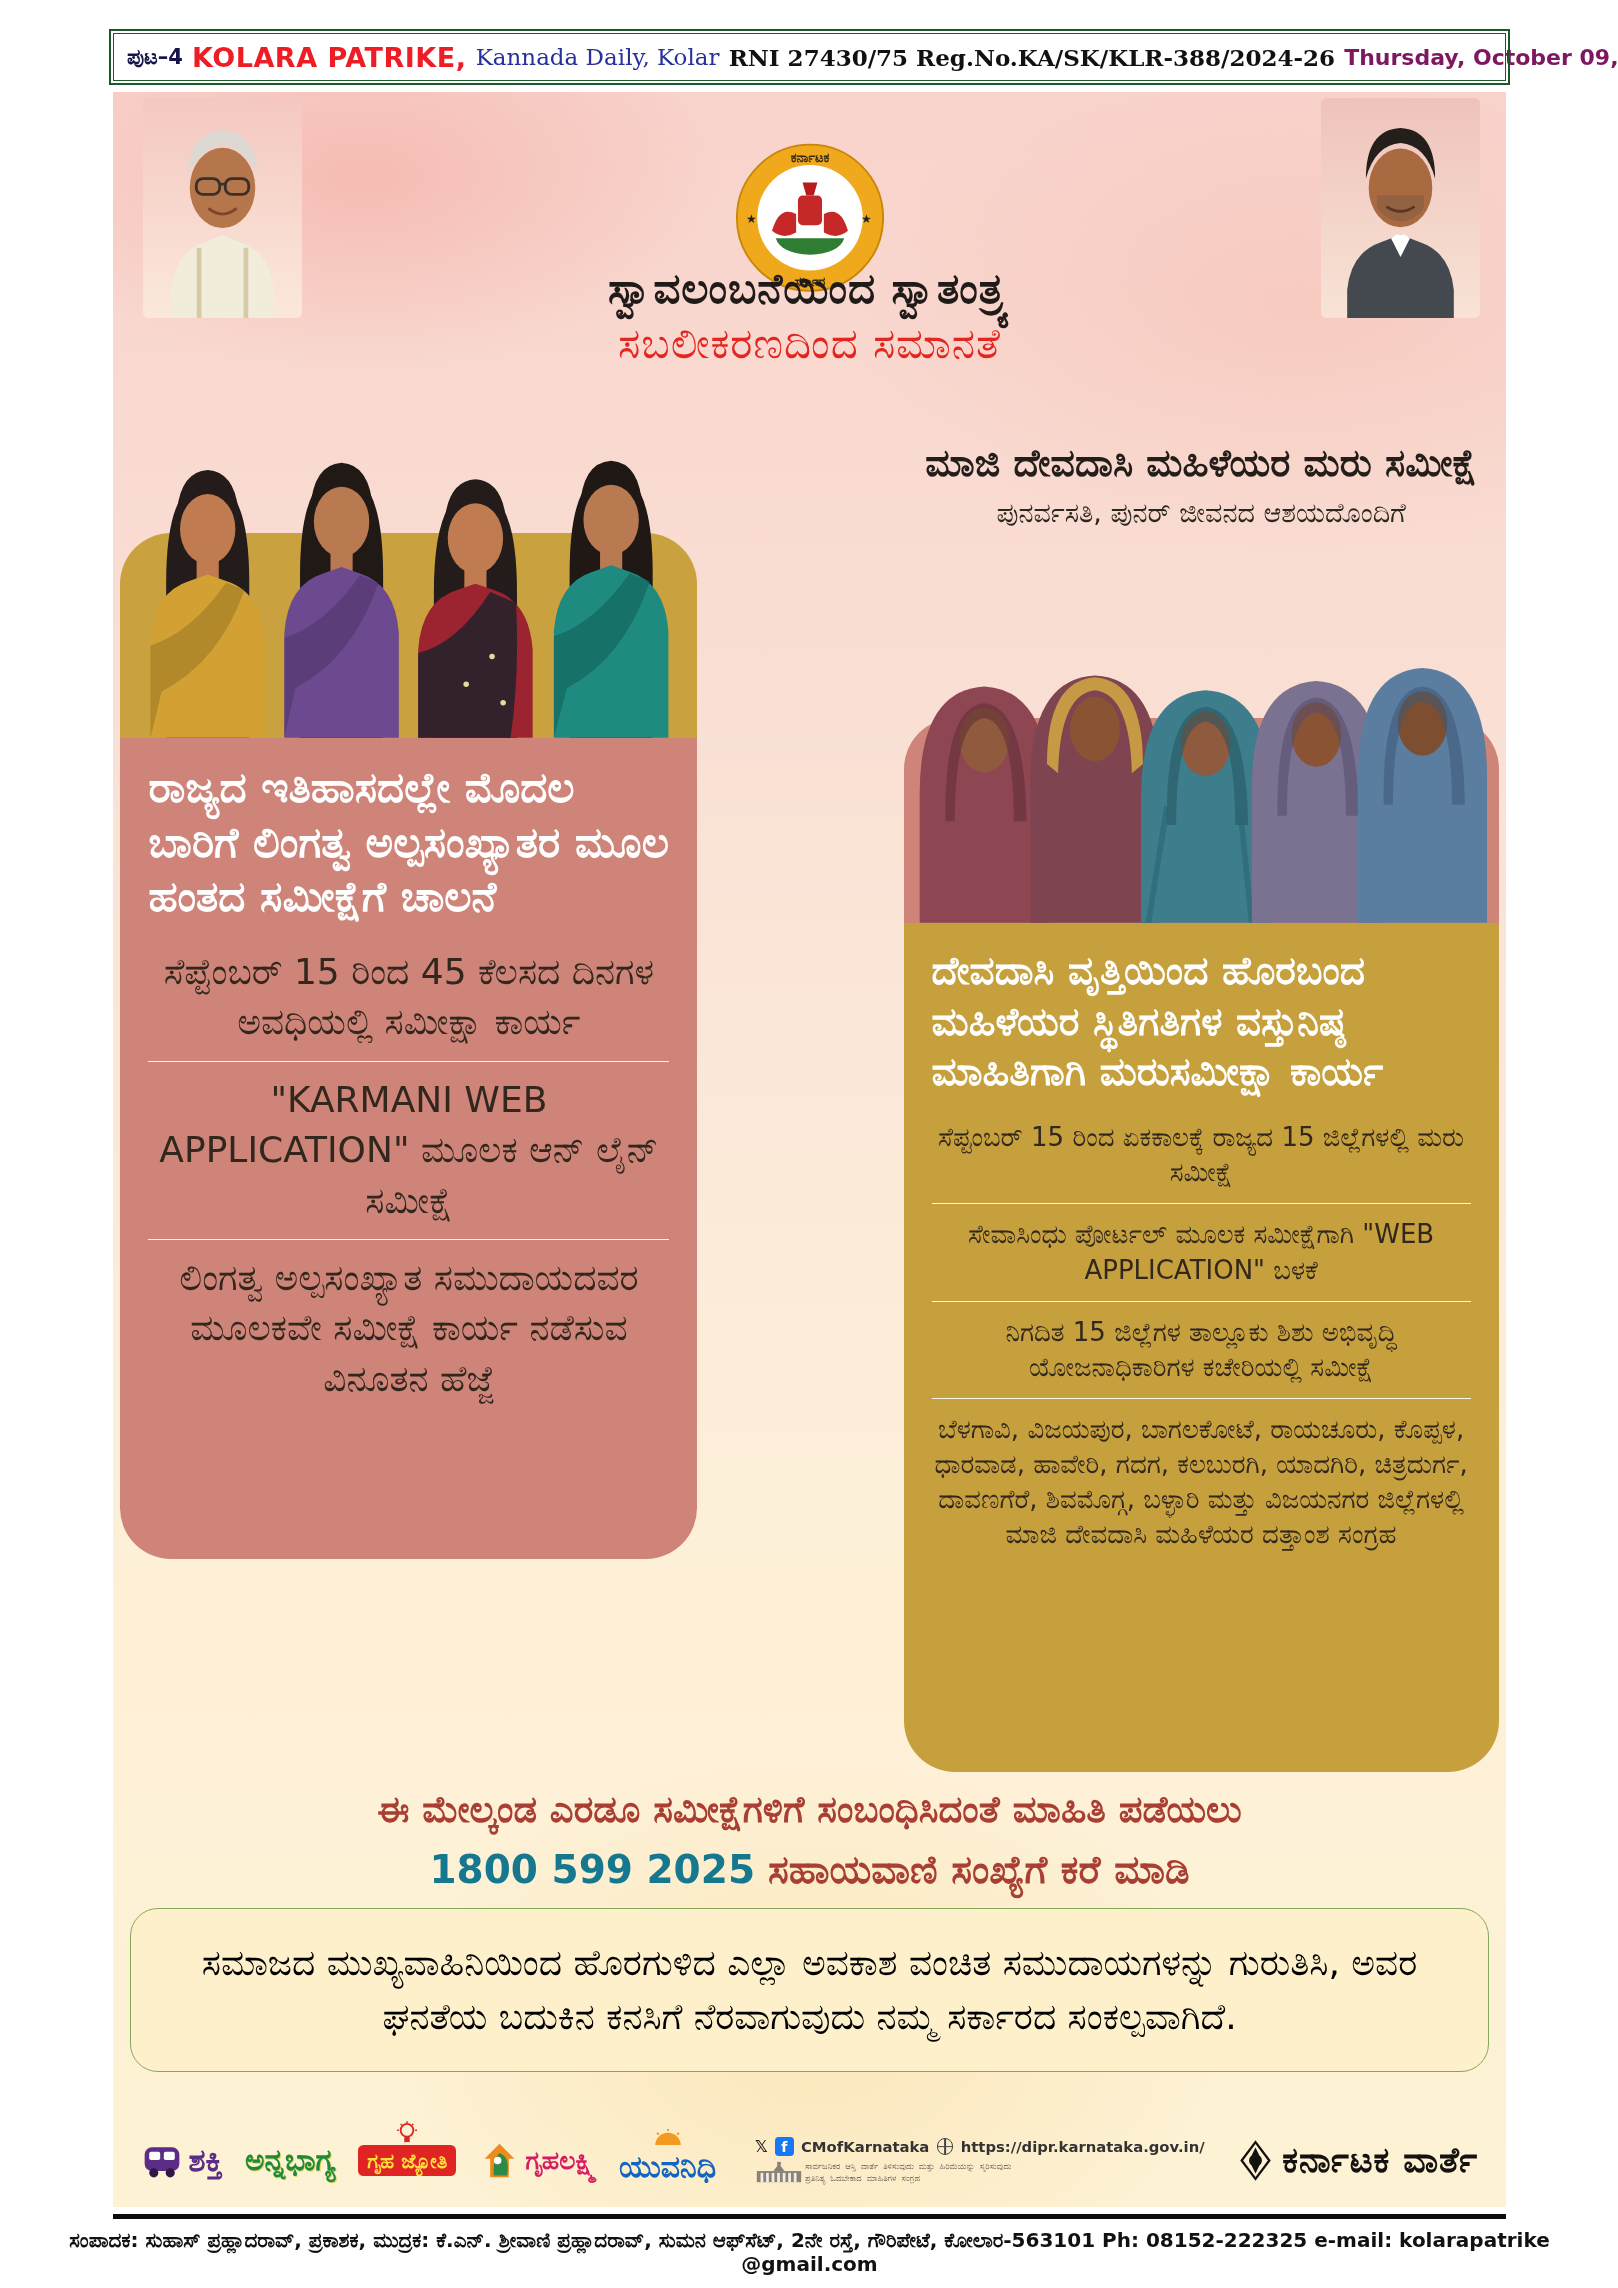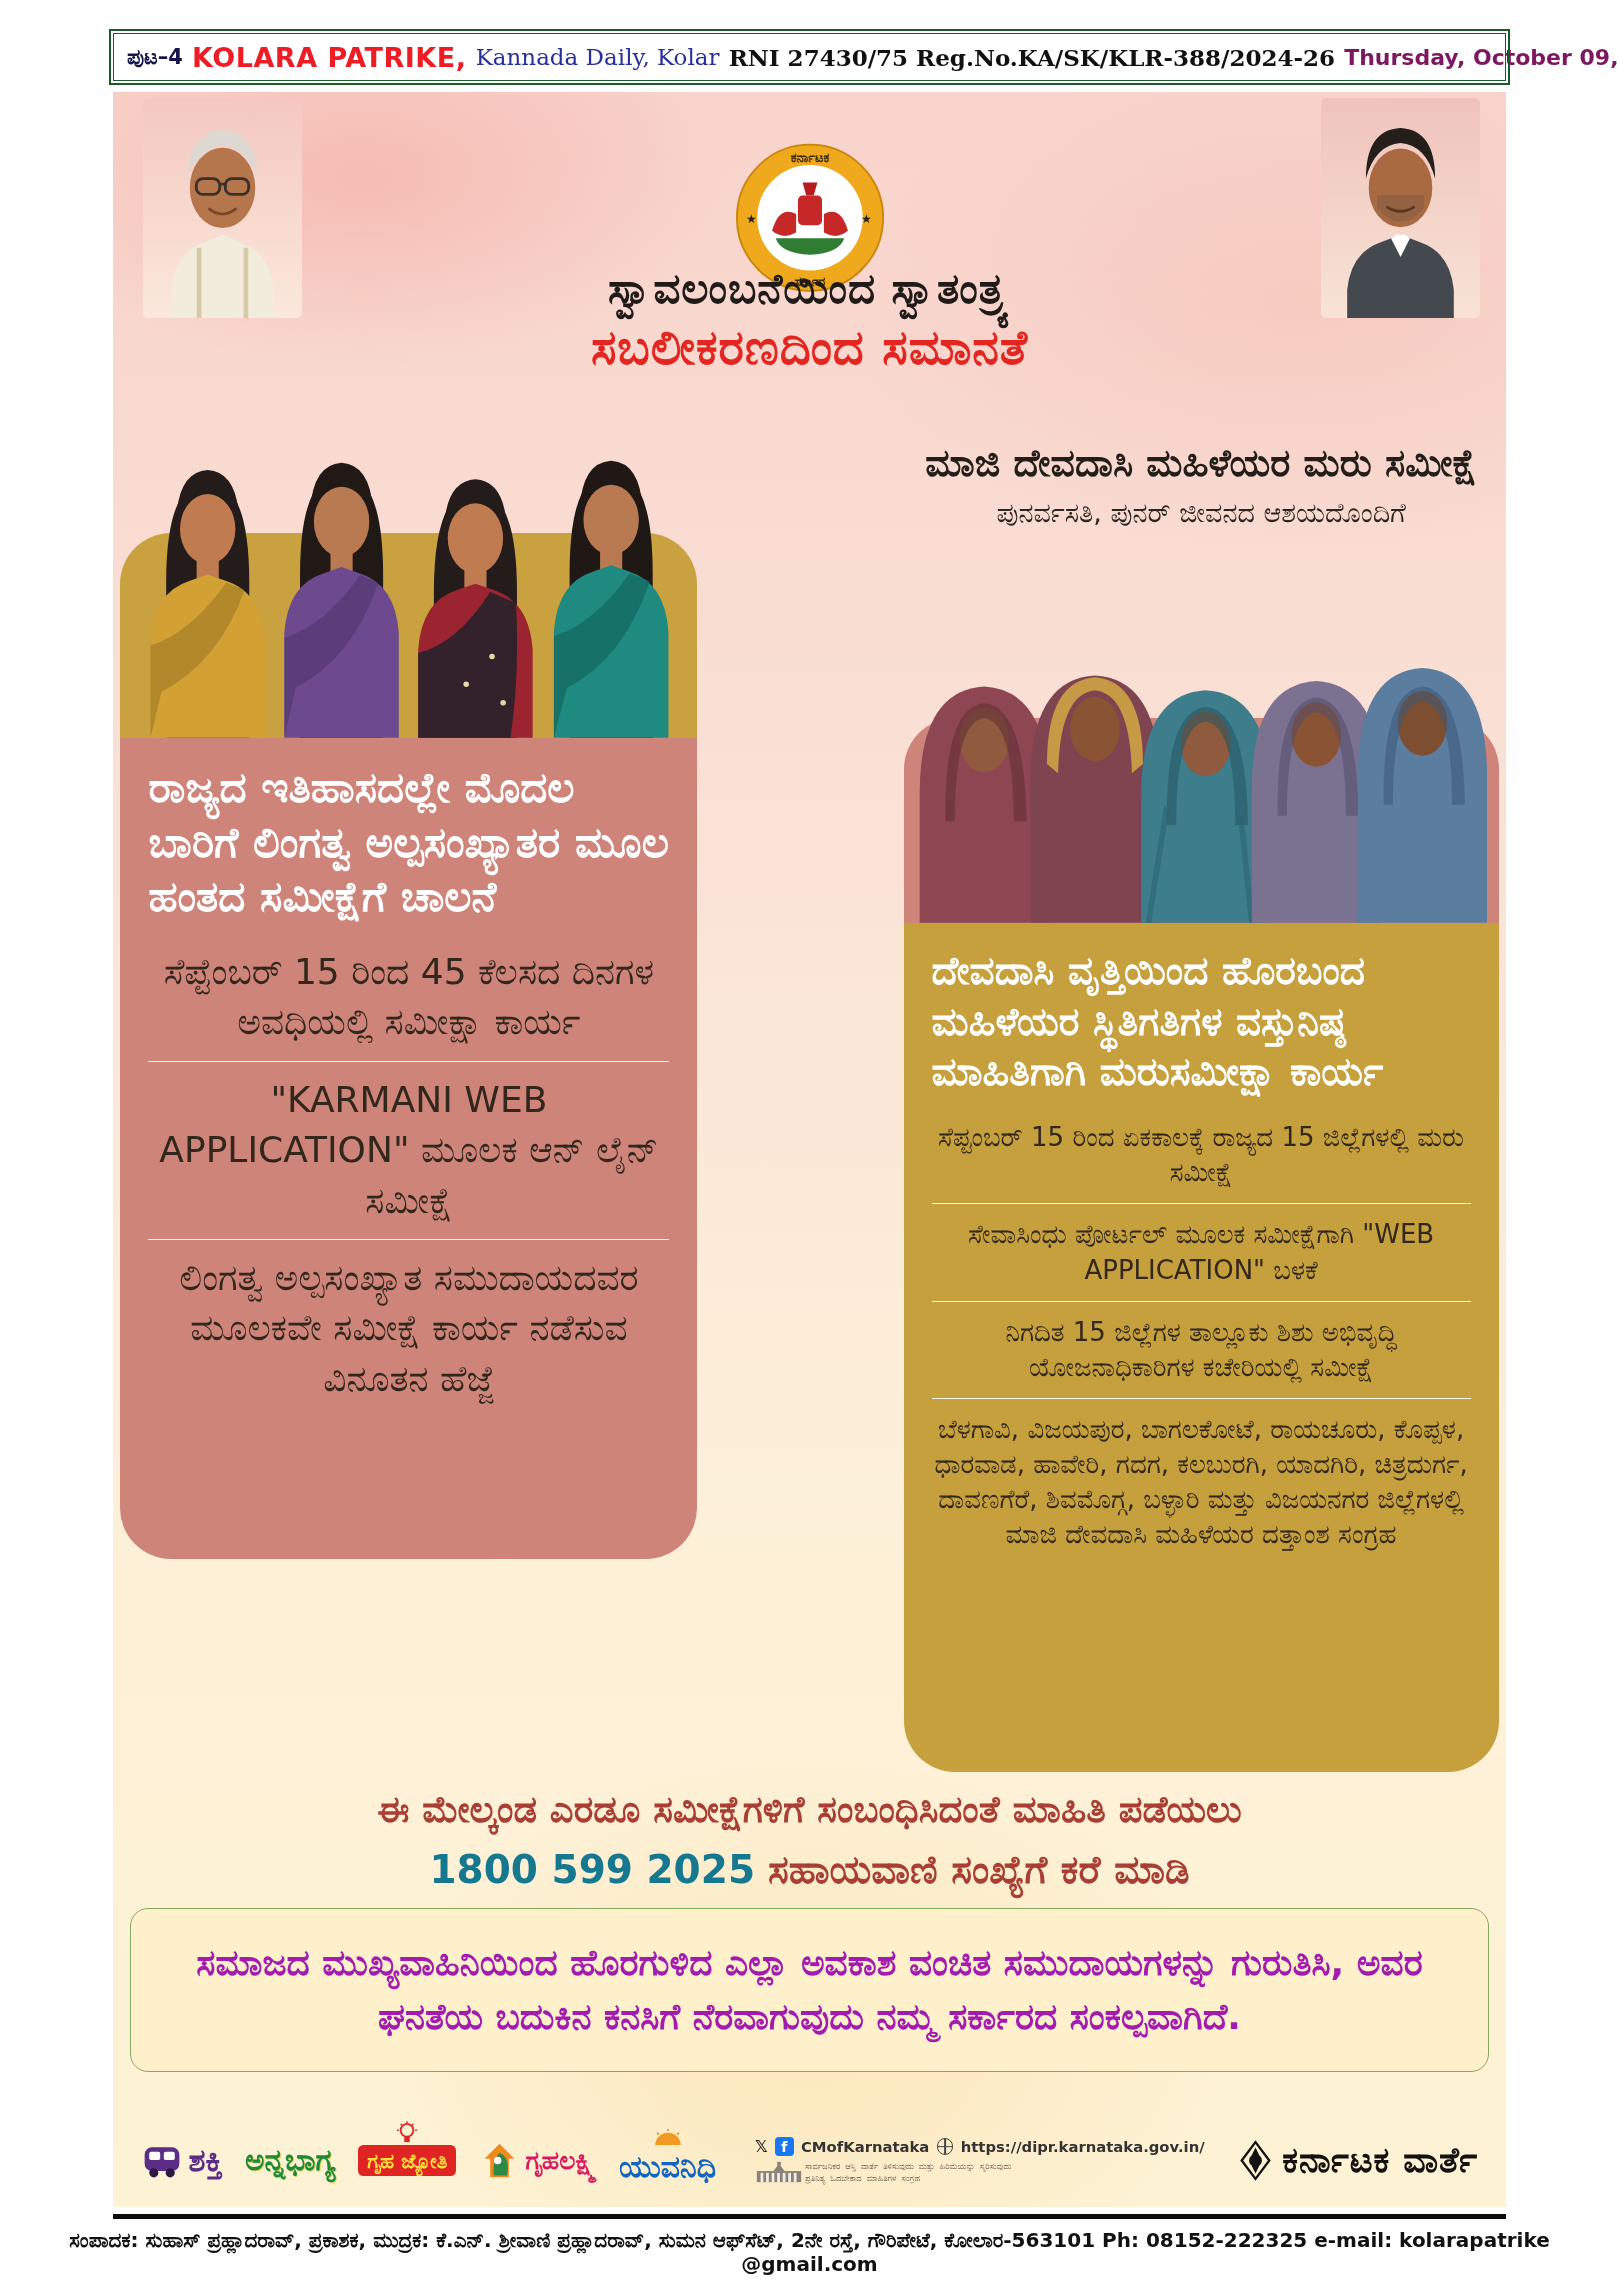--- a/index.html
+++ b/index.html
@@ -29,21 +29,21 @@
   .portrait { position:absolute; top:5.5px; width:159px; height:220px; border-radius:5.5px; overflow:hidden; }
   .portrait svg { display:block; width:100%; height:100%; }
   .portrait-left { left:29.5px; }
   .portrait-right { right:26px; }
 
   .emblem { position:absolute; top:48px; left:50%; transform:translateX(-50%); width:150px; height:159px; }
 
   .tagline { position:absolute; top:172px; left:0; right:0; text-align:center;
     font-size:42px; font-weight:600; color:#201b18; letter-spacing:0.9px; }
   .main-title { position:absolute; top:227px; left:0; right:0; text-align:center;
-    font-size:48px; font-weight:bold; color:#e3261f; letter-spacing:0.9px; }
+    font-size:42px; font-weight:normal; color:#e3261f; letter-spacing:0.9px; }
 
   
   .columns { position:absolute; top:341px; left:7.4px; right:7.4px; display:flex; justify-content:space-between; }
   .col { display:flex; flex-direction:column; }
   .col-left { width:577px; }
   .col-right { width:595px; }
 
   .col-head { height:185px; text-align:center; padding-top:7.4px; }
   .col-head .h1 { font-size:38px; font-weight:bold; color:#241e1a; line-height:1.25; }
   .col-head .sub { font-size:27px; color:#2c2620; margin-top:9.2px; }
@@ -67,23 +67,23 @@
 
   
   .helpline1 { position:absolute; top:1696px; left:0; right:0; text-align:center;
     font-size:37px; font-weight:bold; color:#a93f33; }
   .helpline2 { position:absolute; top:1755px; left:0; right:0; text-align:center;
     font-size:39px; font-weight:bold; color:#a93f33; }
   .helpline2 .number { color:#16788f; margin-right:13px; }
 
   
   .resolution { position:absolute; top:1816px; left:16.6px; right:16.6px; height:164px;
-    background:#fdf0cb; border:1.8px solid #86a85c; border-radius:18px;
+    background:#fdf0cb; border:1.8px solid #86a85c; border-radius:28px;
     display:flex; align-items:center; justify-content:center; padding:9.2px 65px;
-    font-size:36px; line-height:1.5; color:#a21caf; text-align:center;font-weight:bold; }
+    font-size:36px; line-height:1.5; color:#000000; text-align:center; }
 
   .ad-note { position:absolute; top:1995px; left:0; right:0; text-align:center;
     font-size:22px; font-weight:bold; color:#4f3b28; }
 
   
   .logos-row { position:absolute; top:2026px; left:28px; right:28px; height:85px;
     display:flex; align-items:center; justify-content:space-between; }
   .scheme { display:flex; align-items:center; gap:5.5px; }
   .scheme .txt { font-weight:bold; }
   .t-shakti { font-size:31px; color:#5b2d86; }

